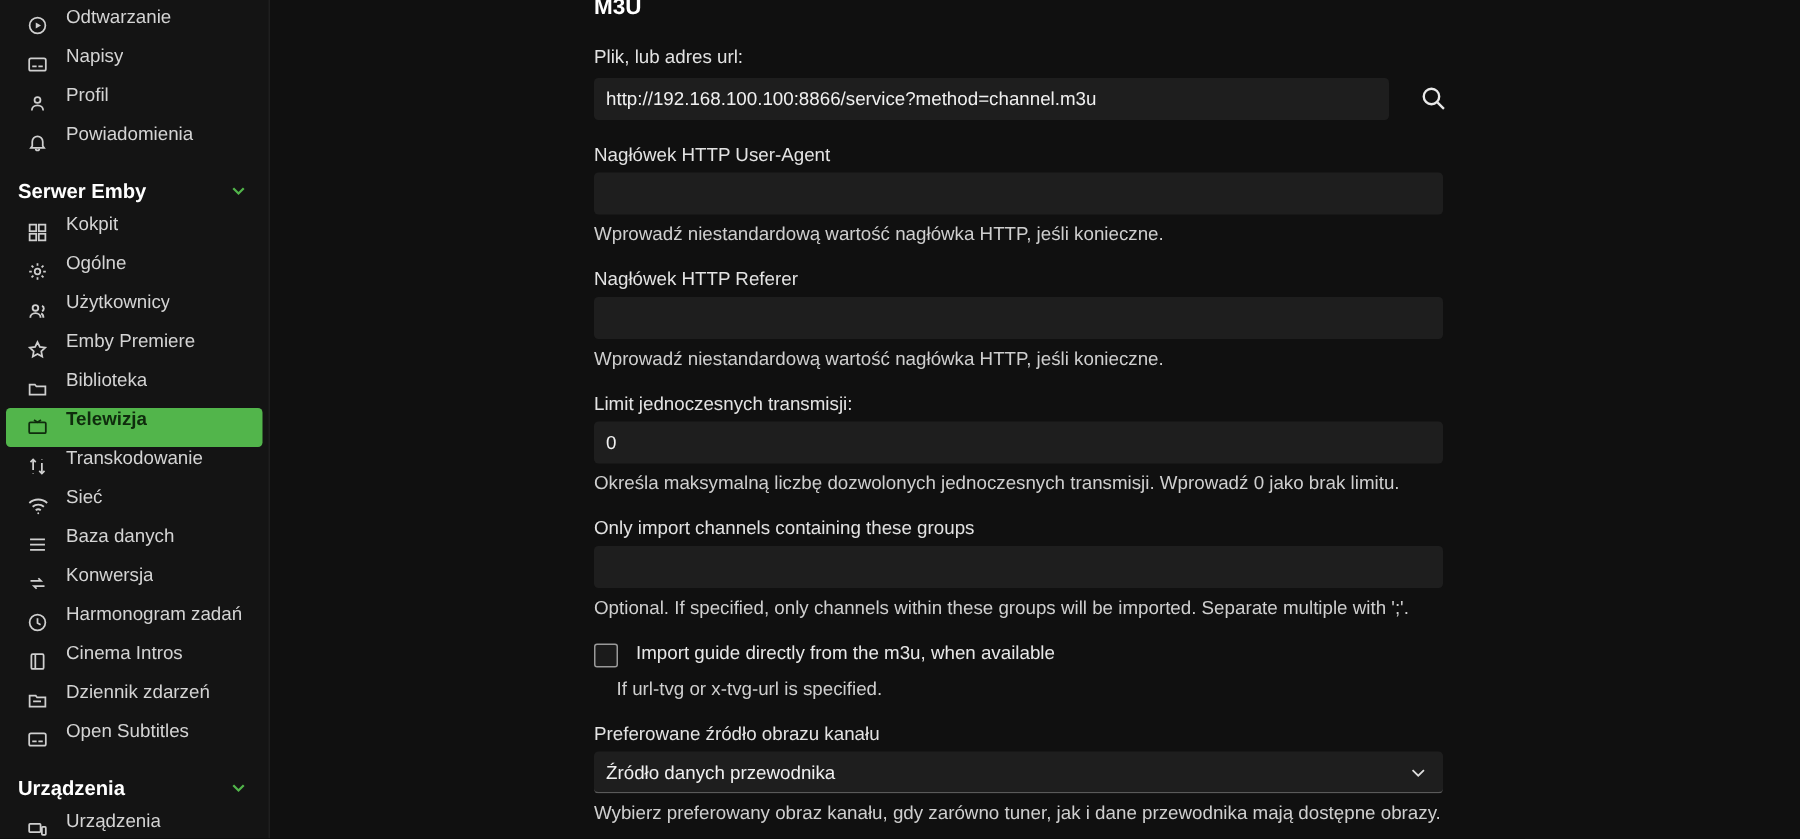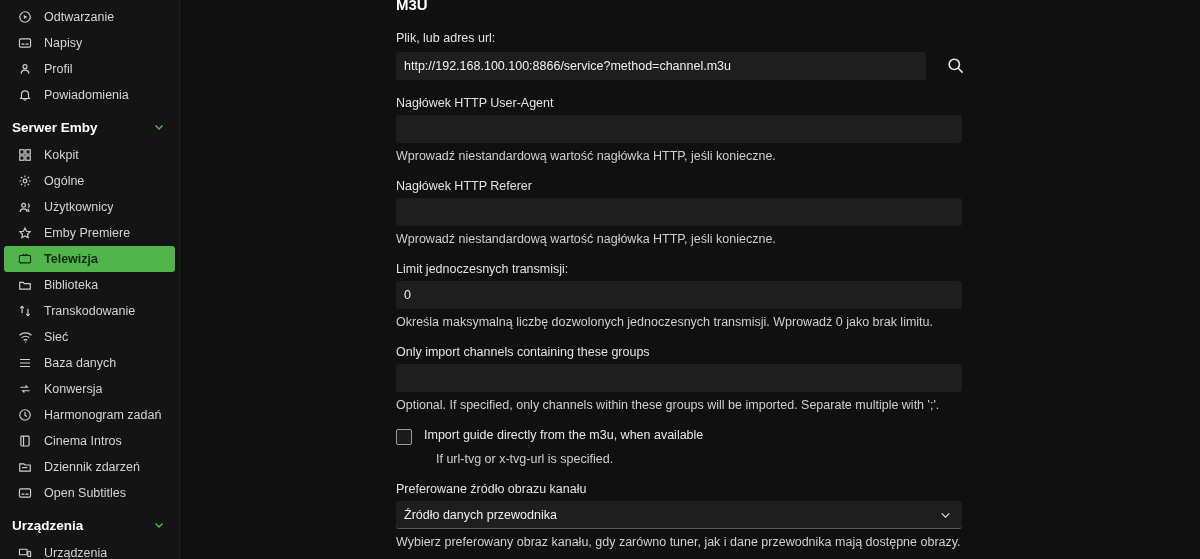--- a/index.html
+++ b/index.html
@@ -22,21 +22,20 @@
     width: 180px;
     flex: 0 0 180px;
     background: #141414;
     border-right: 1px solid #1f1f1f;
     padding-top: 4px;
     overflow: hidden;
     position: relative;
   }
   .nav-item {
     display: flex;
-    align-items: center;
     height: 26px;
     padding: 0 10px 0 14px;
     font-size: 12.5px;
     color: #d4d4d4;
     white-space: nowrap;
     border-radius: 3px;
     margin: 0 4px;
   }
   .nav-item .ico {
     width: 18px;
@@ -181,21 +180,21 @@
     margin-top: 1px;
   }
   .check-text {
     font-size: 12.5px;
     color: #e8e8e8;
   }
   .check-sub {
     font-size: 12.5px;
     color: #cfcfcf;
     margin-top: 7px;
-    margin-left: 40px;
+    margin-left: 15px;
   }
 </style>
 </head>
 <body>
 
 <div class="app">
 
   <nav class="sidebar">
 
     <div class="nav-item">
@@ -282,37 +281,37 @@
 
     <div class="nav-item">
       <span class="ico">
         <svg class="i" width="14" height="14" viewBox="0 0 24 24" fill="none" stroke="currentColor" stroke-width="2">
             <path d="M12 3.5l2.7 5.6 6.1.8-4.5 4.2 1.1 6-5.4-3-5.4 3 1.1-6L3.2 9.9l6.1-.8z"></path>
           </svg>
       </span>
       <span class="nav-label">Emby Premiere</span>
     </div>
 
+    <div class="nav-item">
+      <span class="ico">
+        <svg class="i" width="14" height="14" viewBox="0 0 24 24" fill="none" stroke="currentColor" stroke-width="2">
+            <path d="M3 7.5h6l1.8 2.2H21V19H3z"></path>
+          </svg>
+      </span>
+      <span class="nav-label">Biblioteka</span>
+    </div>
+
     <div class="nav-item active">
       <span class="ico">
         <svg class="i" width="14" height="14" viewBox="0 0 24 24" fill="none" stroke="currentColor" stroke-width="2">
             <rect x="2.5" y="6" width="19" height="12.5" rx="1.5"></rect>
             <path d="M8 3.5l4 2.5 4-2.5"></path>
           </svg>
       </span>
       <span class="nav-label">Telewizja</span>
-    </div>
-
-    <div class="nav-item">
-      <span class="ico">
-        <svg class="i" width="14" height="14" viewBox="0 0 24 24" fill="none" stroke="currentColor" stroke-width="2">
-            <path d="M3 7.5h6l1.8 2.2H21V19H3z"></path>
-          </svg>
-      </span>
-      <span class="nav-label">Biblioteka</span>
     </div>
 
     <div class="nav-item">
       <span class="ico">
         <svg class="i" width="14" height="14" viewBox="0 0 24 24" fill="none" stroke="currentColor" stroke-width="2">
             <path d="M7 4v12M7 20v.5M17 20V8M17 4v-.5"></path>
             <path d="M4 7l3-3 3 3M20 17l-3 3-3-3"></path>
           </svg>
       </span>
       <span class="nav-label">Transkodowanie</span>

